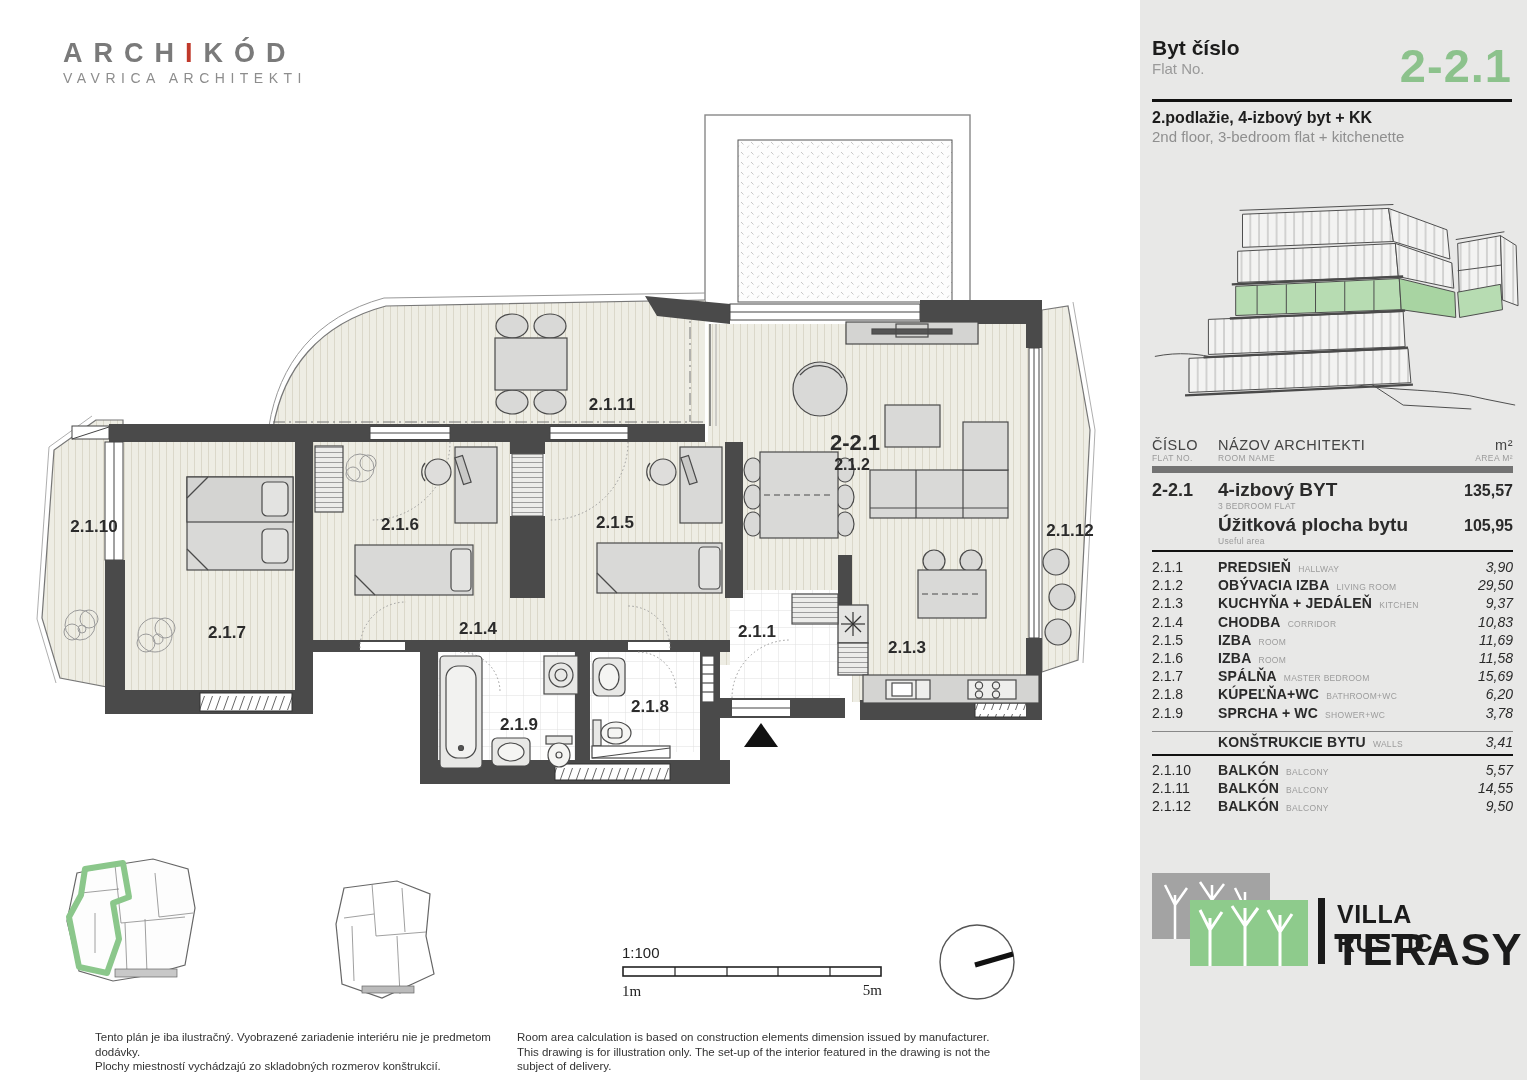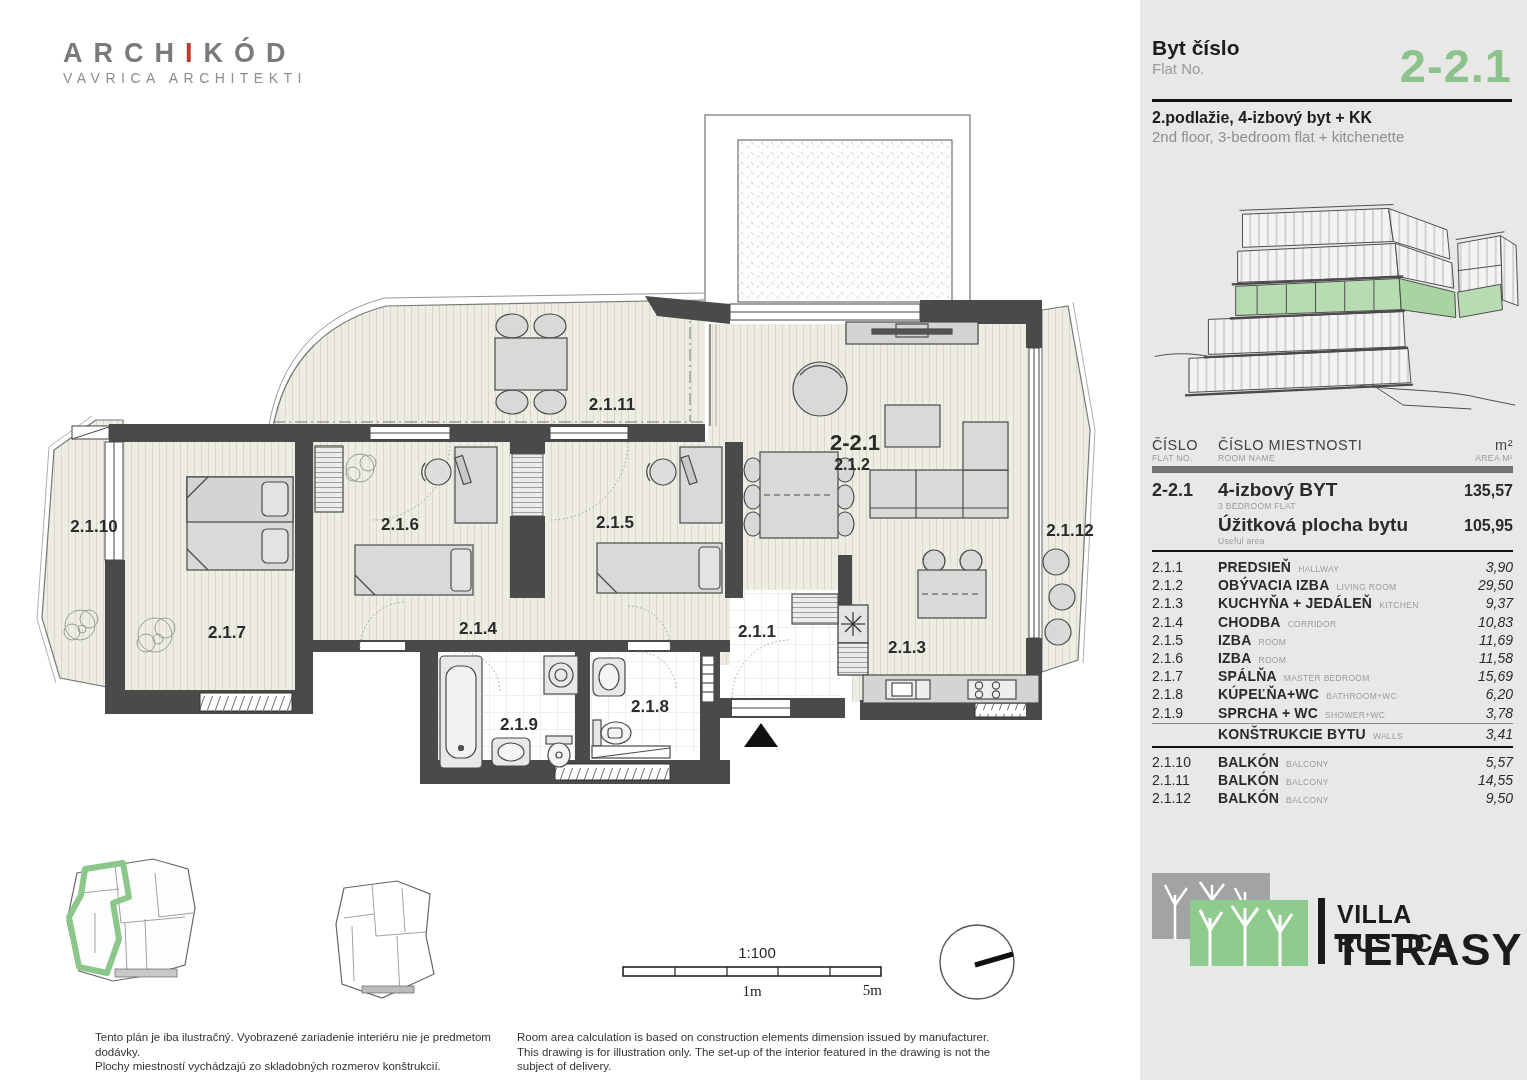--- a/index.html
+++ b/index.html
@@ -31,33 +31,33 @@
   .fr-no{font-size:18px;font-weight:bold;}
   .fr-name{font-size:19px;font-weight:bold;}
   .fr-area{font-size:16px;font-weight:bold;}
   .fr-en{font-size:8.5px;color:#9a9a9a;letter-spacing:.3px;}
   .rooms{padding-top:7px;}
   .rrow{line-height:16.2px;}
   .r-no{font-size:14px;}
   .r-sk{font-size:14px;font-weight:bold;letter-spacing:.2px;}
   .r-en{font-size:8.5px;color:#9c9c9c;margin-left:7px;letter-spacing:.3px;font-weight:normal;}
   .r-area{font-size:14px;font-style:italic;}
-  .consrow{border-top:1px solid #888;border-bottom:2.5px solid #111;padding:2px 0;}
+  .consrow{margin-top:8px;border-top:1px solid #888;border-bottom:2.5px solid #111;padding:2px 0;}
   .balc{padding-top:6px;}
   
   #vrlogo{left:1140px;top:860px;width:387px;height:150px;}
   .vr-text1{position:absolute;left:197px;top:40px;font-size:25px;font-weight:bold;color:#1b1b1b;letter-spacing:.5px;}
   .vr-text2{position:absolute;left:194px;top:64px;font-size:45px;font-weight:bold;color:#1b1b1b;letter-spacing:1px;}
   .vr-bar{position:absolute;left:178px;top:38px;width:7px;height:66px;background:#1b1b1b;}
   
   .foot{font-size:11.5px;color:#333;line-height:14.5px;}
   #foot-sk{left:95px;top:1030px;width:420px;}
   #foot-en{left:517px;top:1030px;width:500px;}
   
-  #scalebar{left:622px;top:944px;width:270px;height:60px;text-align:center;}
+  #scalebar{left:622px;top:944px;width:270px;height:60px;}
   .sc-ratio{font-size:15px;color:#222;}
   .sc-m{font-size:15px;color:#222;font-family:Liberation Serif, serif;}
   
   .rlabel{font-family:"Liberation Sans",sans-serif;font-size:17px;font-weight:bold;fill:#2b2b2b;}
   .rlabel.big{font-size:22px;}
   .rlabel.small{font-size:16px;}
 </style>
 </head>
 <body>
 
@@ -479,21 +479,21 @@
       <line x1="314" y1="58" x2="364" y2="50"></line>
       <line x1="316" y1="90" x2="362" y2="84"></line>
       <polygon points="360,54 376,64 378,126 362,120" fill="url(#mull)"></polygon>
     </g>
   </svg>
 
   <div id="sbtable">
     <div class="thead">
       <div class="grid sk">
         <span>ČÍSLO</span>
-        <span>ČÍSLO  MIESTNOSTI</span>
+        <span>NÁZOV  ARCHITEKTI</span>
         <span class="ar">m²</span>
       </div>
       <div class="grid en">
         <span>FLAT NO.</span>
         <span>ROOM NAME</span>
         <span class="ar">AREA M²</span>
       </div>
     </div>
     <div class="flatrow">
       <div class="grid">

